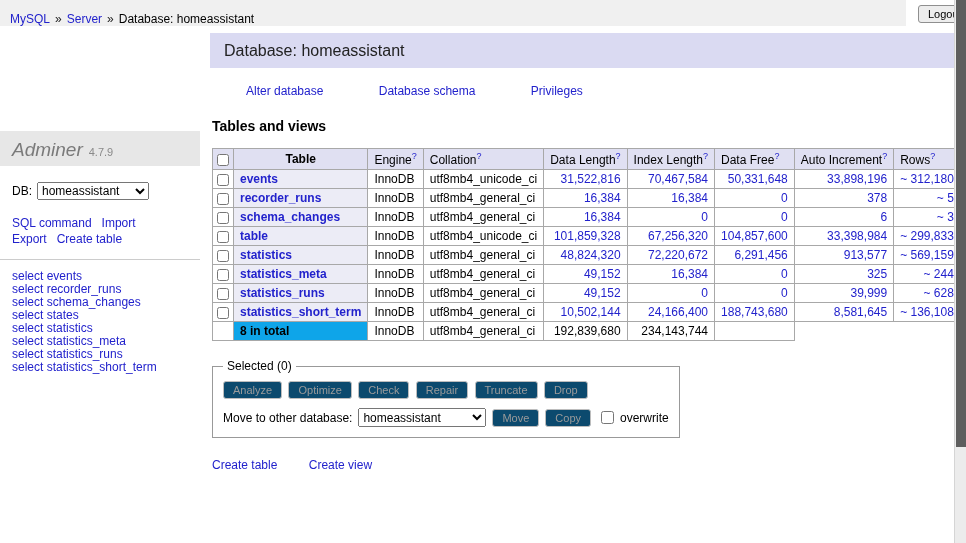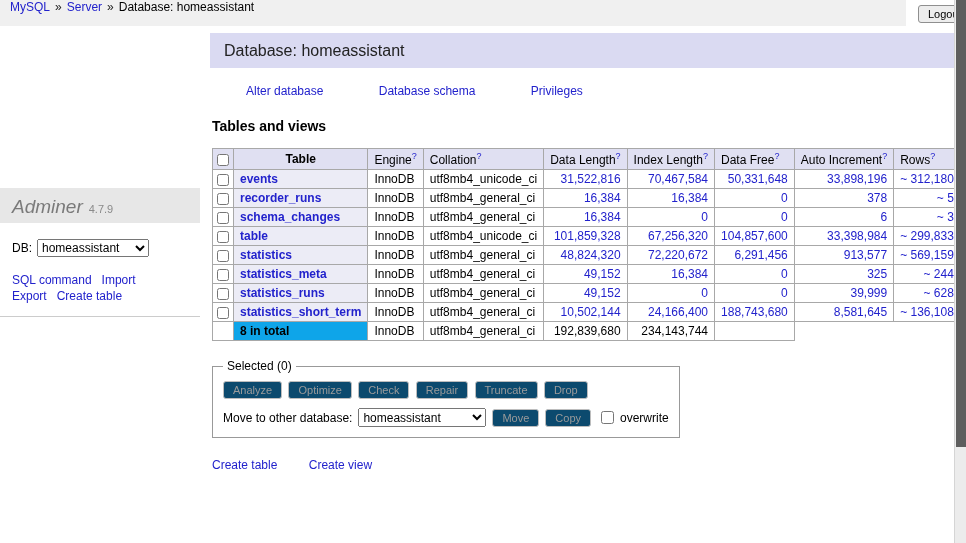--- a/index.html
+++ b/index.html
@@ -7,21 +7,21 @@
   body {
     width:966px; height:543px; overflow:hidden; position:relative;
     font-family:"Liberation Sans", sans-serif; font-size:12px; color:#000; background:#fff;
   }
   a { color:#2222cc; text-decoration:none; cursor:pointer; }
 
   
   .top-row { display:flex; align-items:stretch; height:26px; }
   .lang-area { width:200px; display:flex; align-items:center; gap:5px; padding-left:8px; }
   .lang-area select { width:112px; height:18px; font-size:12px; }
-  .breadcrumb { flex:1; background:#f0f0f0; display:flex; align-items:flex-start; gap:5px; padding:0 10px; margin-right:12px; }
+  .breadcrumb { flex:1; background:#f0f0f0; display:flex; align-items:flex-end; gap:5px; padding:0 10px; margin-right:12px; }
   .breadcrumb .sep { color:#222; }
   .breadcrumb .current { color:#000; }
   .logout-area { width:48px; display:flex; align-items:center; justify-content:flex-start; padding-top:2px; }
 
   
   button {
     font-family:"Liberation Sans", sans-serif; font-size:11px;
     padding:2px 9px; background:#ededed; border:1px solid #8f8f8f; border-radius:3px; color:#000;
   }
   button.disabled { color:#9a9a9a; background:#0c4a6e; border-color:#bdbdbd; }
@@ -114,20 +114,30 @@
     </h1>
     <div class="db-row">
       <span>DB:</span>
       <select>
         <option>homeassistant</option>
       </select>
     </div>
     <div class="side-links">
       <a>SQL command</a><a>Import</a><br>
       <a>Export</a><a>Create table</a>
+    </div>
+    <div class="table-links">
+      <a>select events</a>
+      <a>select recorder_runs</a>
+      <a>select schema_changes</a>
+      <a>select states</a>
+      <a>select statistics</a>
+      <a>select statistics_meta</a>
+      <a>select statistics_runs</a>
+      <a>select statistics_short_term</a>
     </div>
   </div>
 
   <div class="content">
     <h2 class="page-title">Database: homeassistant</h2>
 
     <p class="actions">
       <a>Alter database</a>
       <a>Database schema</a>
       <a>Privileges</a>

